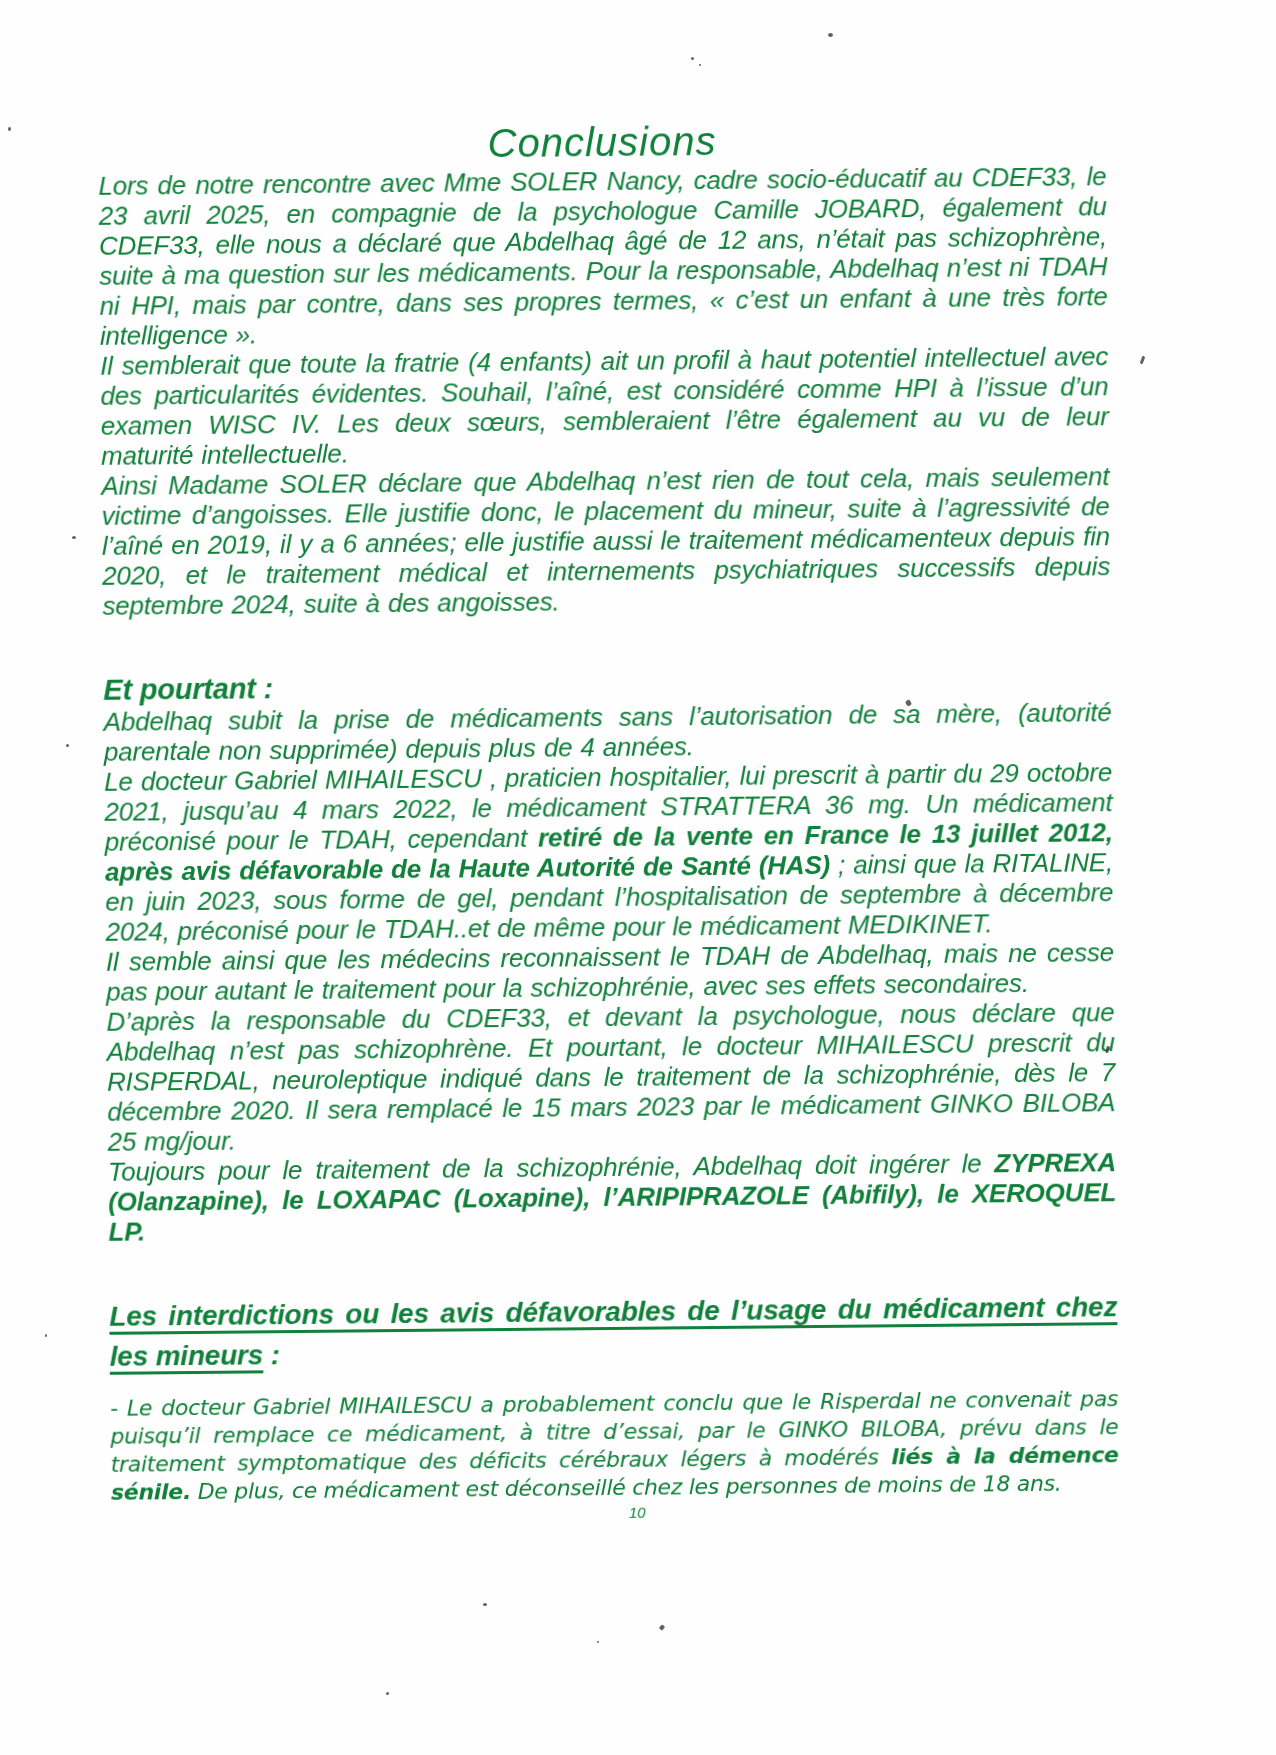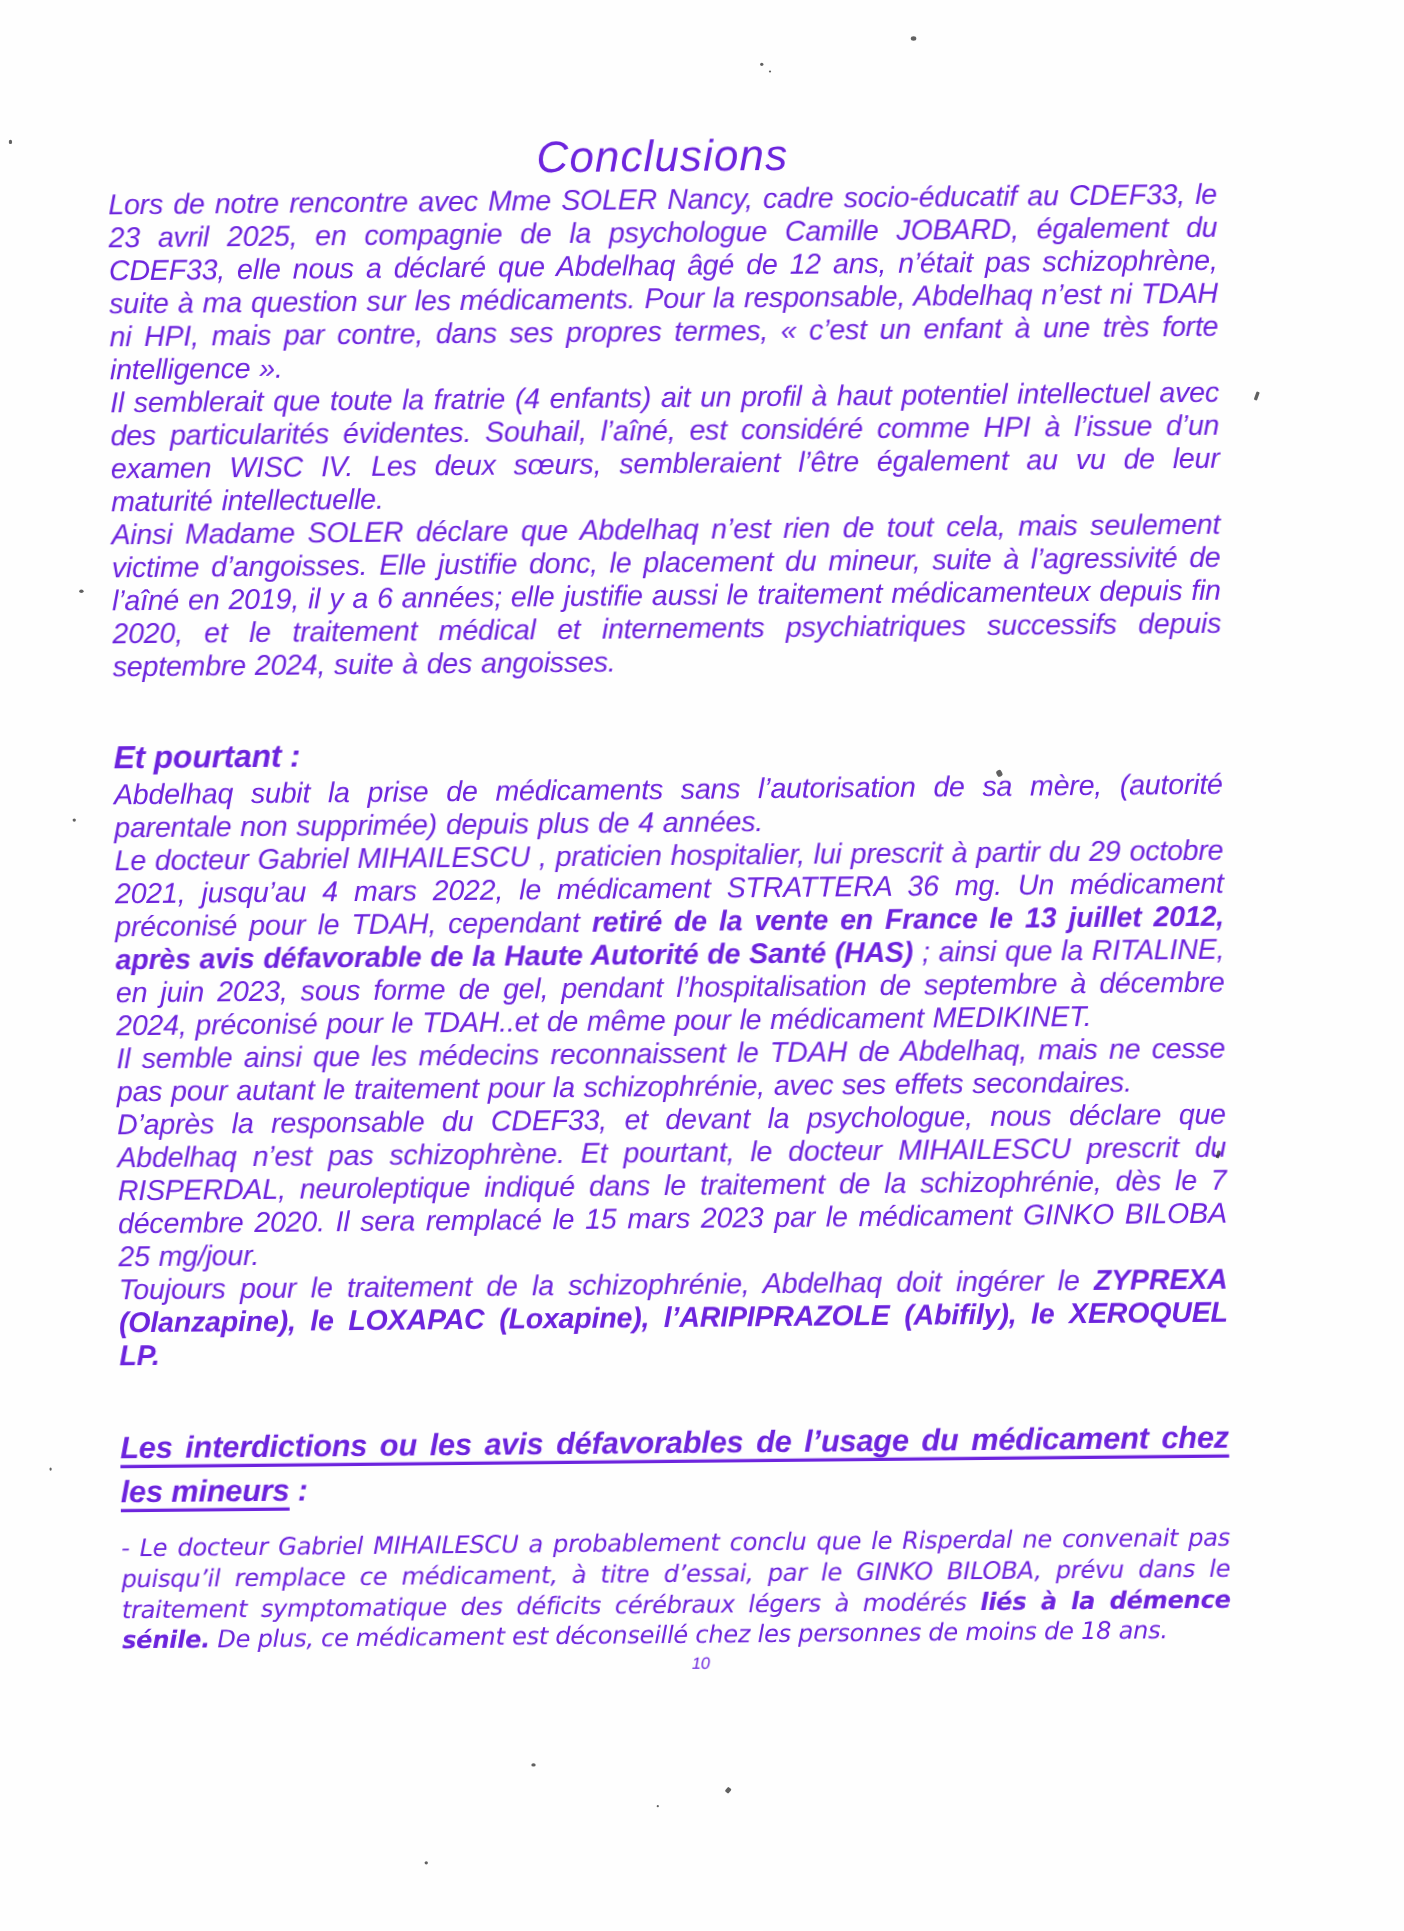--- a/index.html
+++ b/index.html
@@ -7,21 +7,21 @@
     margin: 0;
     padding: 0;
     background: #ffffff;
   }
   .page {
     position: relative;
     width: 1276px;
     height: 1755px;
     background: #fefefe;
     overflow: hidden;
-    color: #6d28d9;
+    color: #15803d;
     font-family: "Liberation Sans", sans-serif;
   }
   
   .scan {
     position: absolute;
     left: 104px;
     top: 0;
     width: 1008px;
     transform: rotate(-0.55deg);
     transform-origin: 50% 50%;

